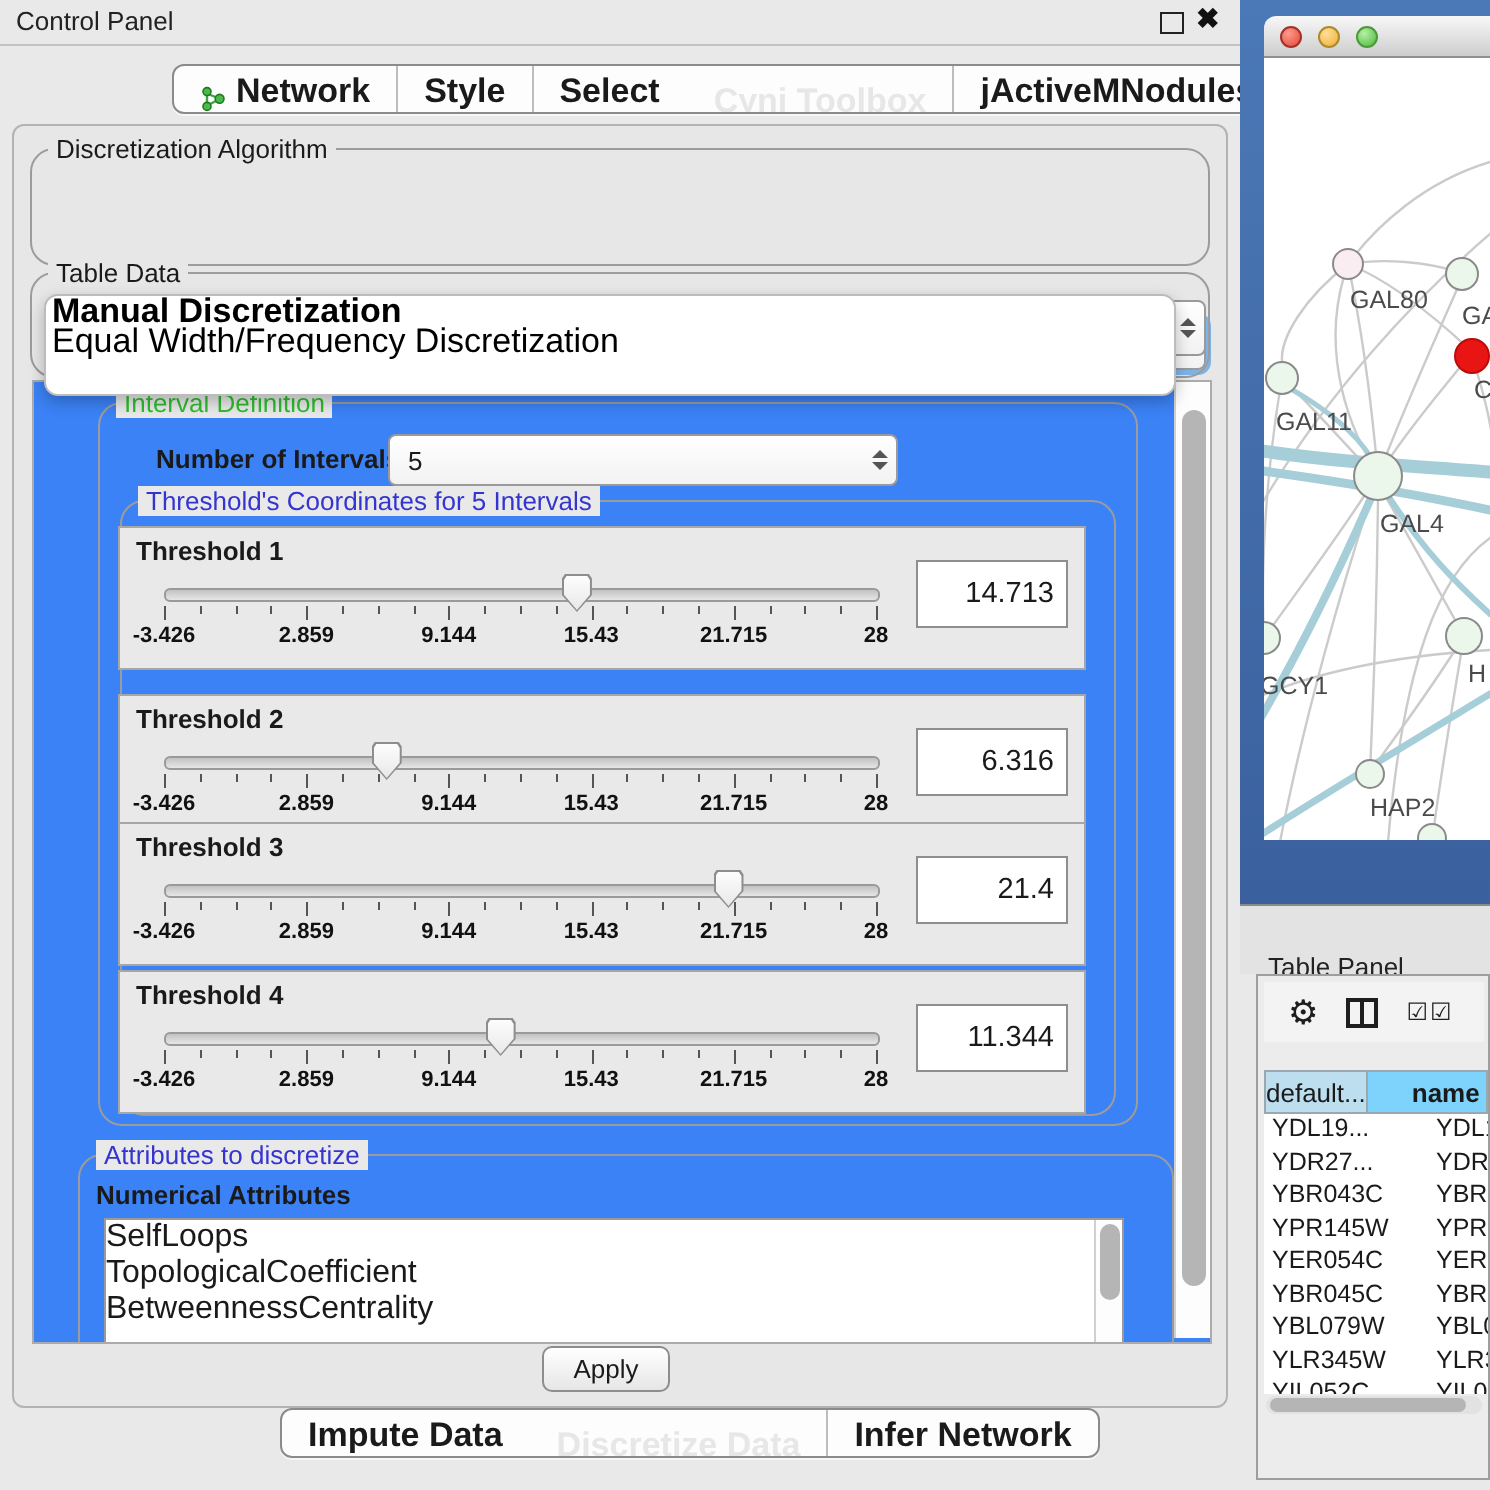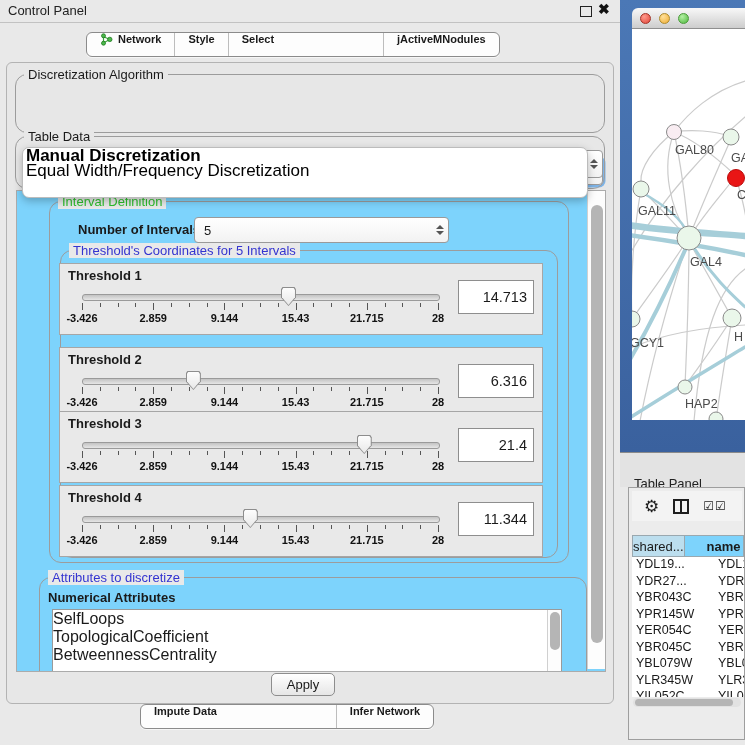--- a/index.html
+++ b/index.html
@@ -10,21 +10,21 @@
 
   
   #left-panel{left:0;top:0;width:620px;height:745px;background:#e9e9e9;}
   #cp-titlebar{left:0;top:0;width:620px;height:22px;background:#e9e9e9;border-bottom:1px solid #c2c2c2;}
   #cp-title{left:8px;top:3px;font-size:13px;color:#222;}
   #float-btn{left:580px;top:6px;width:10px;height:9px;border:1.5px solid #222;background:transparent;}
   #close-btn{left:598px;top:1px;font-size:14px;font-weight:bold;color:#111;}
 
   .seg{display:flex;align-items:stretch;border:1px solid #8b8b8b;border-radius:6px;background:#fdfdfd;
        overflow:hidden;height:23px;box-shadow:0 1px 0 rgba(255,255,255,.6);}
-  .seg .tab{display:flex;align-items:flex-start;gap:5px;padding:0 13px;font-size:11px;font-weight:bold;
+  .seg .tab{display:flex;align-items:flex-end;gap:5px;padding:0 13px;font-size:17px;font-weight:bold;
        color:#1a1a1a;border-left:1px solid #bdbdbd;cursor:default;white-space:nowrap;}
   .seg .tab:first-child{border-left:none;}
   .seg .tab.sel{background:linear-gradient(#8a8a8a,#6f6f6f);color:#e7e7e7;border-left-color:#6f6f6f;margin-top:28px;}
   #top-tabs{left:86px;top:32px;}
   #bottom-tabs{left:140px;top:704px;}
 
   #outer-panel{left:6px;top:62px;width:606px;height:640px;border:1px solid #b3b3b3;border-radius:6px;
        background:#e7e7e7;}
 
   .groupbox{position:absolute;border:1px solid #9c9c9c;border-radius:12px;}
@@ -41,21 +41,21 @@
   .spin .dn{border-top:4px solid #555;}
 
   #algo-combo{left:22px;top:96px;width:572px;height:24px;box-shadow:0 0 0 2.5px #7db4e8;}
 
   #popup{left:15px;top:84px;width:564px;height:49px;background:#fff;border:1px solid #bcbcbc;
        border-radius:7px;box-shadow:0 3px 8px rgba(0,0,0,.25);z-index:5;overflow:hidden;}
   #popup .hint{height:16px;padding-top:2px;text-align:center;color:#b3b3b3;font-size:13px;}
   #popup .opt{padding:0 3px 0 3px;font-size:17px;line-height:15px;color:#000;white-space:nowrap;}
   #popup .opt.bold{font-weight:bold;}
 
-  #scroll-panel{left:16px;top:190px;width:588px;height:480px;border:1px solid #ababab;background:#7dd3fc;overflow:hidden;}
+  #scroll-panel{left:16px;top:190px;width:588px;height:480px;border:1px solid #ababab;background:#3b82f6;overflow:hidden;}
   .vtrack{position:absolute;background:#fdfdfd;border-left:1px solid #d0d0d0;}
   .vthumb{position:absolute;background:#b5b5b5;border-radius:6px;}
 
   .thr-panel{position:absolute;left:66px;width:482px;height:70px;border:1px solid #a6a6a6;background:#e9e9e9;}
   .thr-label{position:absolute;left:8px;top:4px;font-size:13px;font-weight:bold;}
   .thr-track{position:absolute;left:22px;top:30px;width:356px;height:5px;border:1px solid #9a9a9a;border-radius:3px;
        background:linear-gradient(#c3c3c3,#e6e6e6);}
   .thr-thumb{position:absolute;top:-8px;width:15px;height:19px;
        clip-path:polygon(10% 0,90% 0,100% 12%,100% 55%,50% 100%,0 55%,0 12%);background:#8d8d8d;}
   .thr-thumb .in{position:absolute;left:1px;top:1px;right:1px;bottom:1px;
@@ -448,21 +448,21 @@
   <div id="table-frame" class="abs"></div>
   <div id="table-toolbar" class="abs">
     <span id="gear-icon">⚙</span>
     <svg id="split-icon" viewBox="0 0 16 15">
       <rect x="1" y="1" width="14" height="13" fill="none" stroke="#1e1e1e" stroke-width="2"></rect>
       <line x1="8" y1="1" x2="8" y2="14" stroke="#1e1e1e" stroke-width="2"></line>
     </svg>
     <span id="check-icons">☑☑</span>
   </div>
   <div id="tbl-header" class="abs">
-      <div class="hc sel">shared...</div>
+      <div class="hc sel">default...</div>
       <div class="hc plain">name</div>
     </div>
   <div id="tbl-rows" class="abs">
       <div class="trow">
         <div class="c1">YDL19...</div>
         <div class="c2">YDL19...</div>
       </div>
       <div class="trow">
         <div class="c1">YDR27...</div>
         <div class="c2">YDR27...</div>

